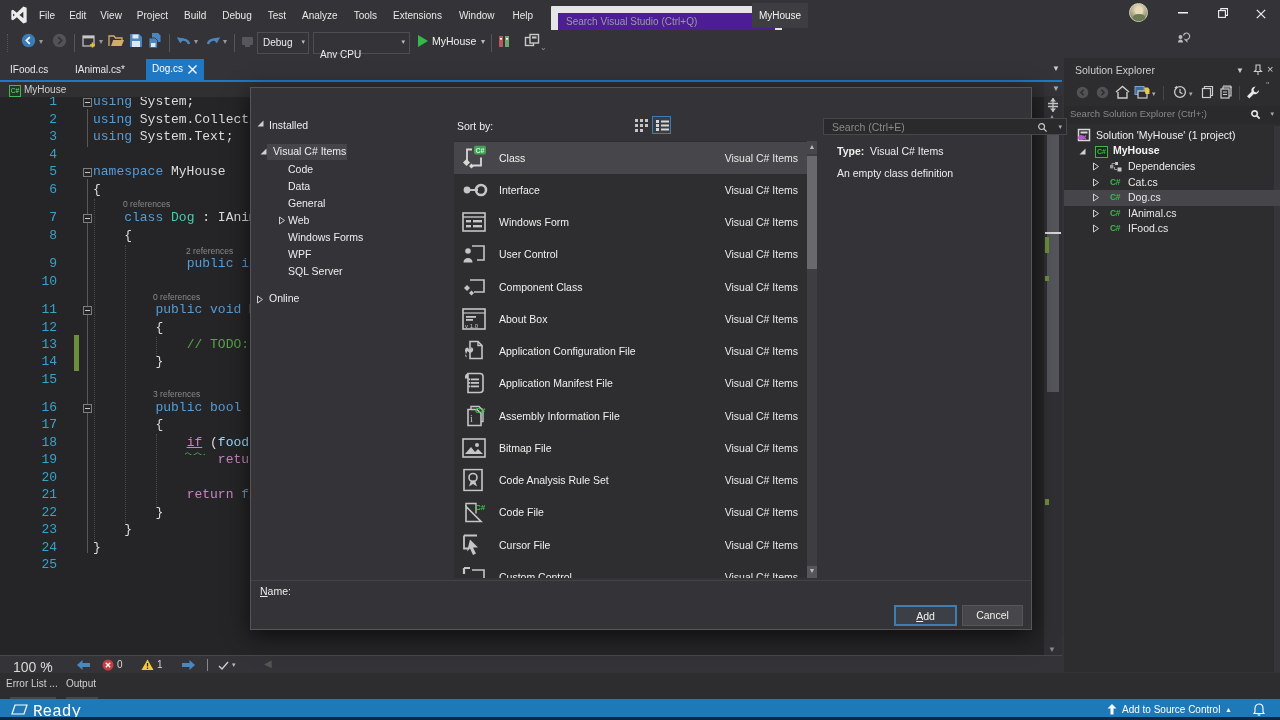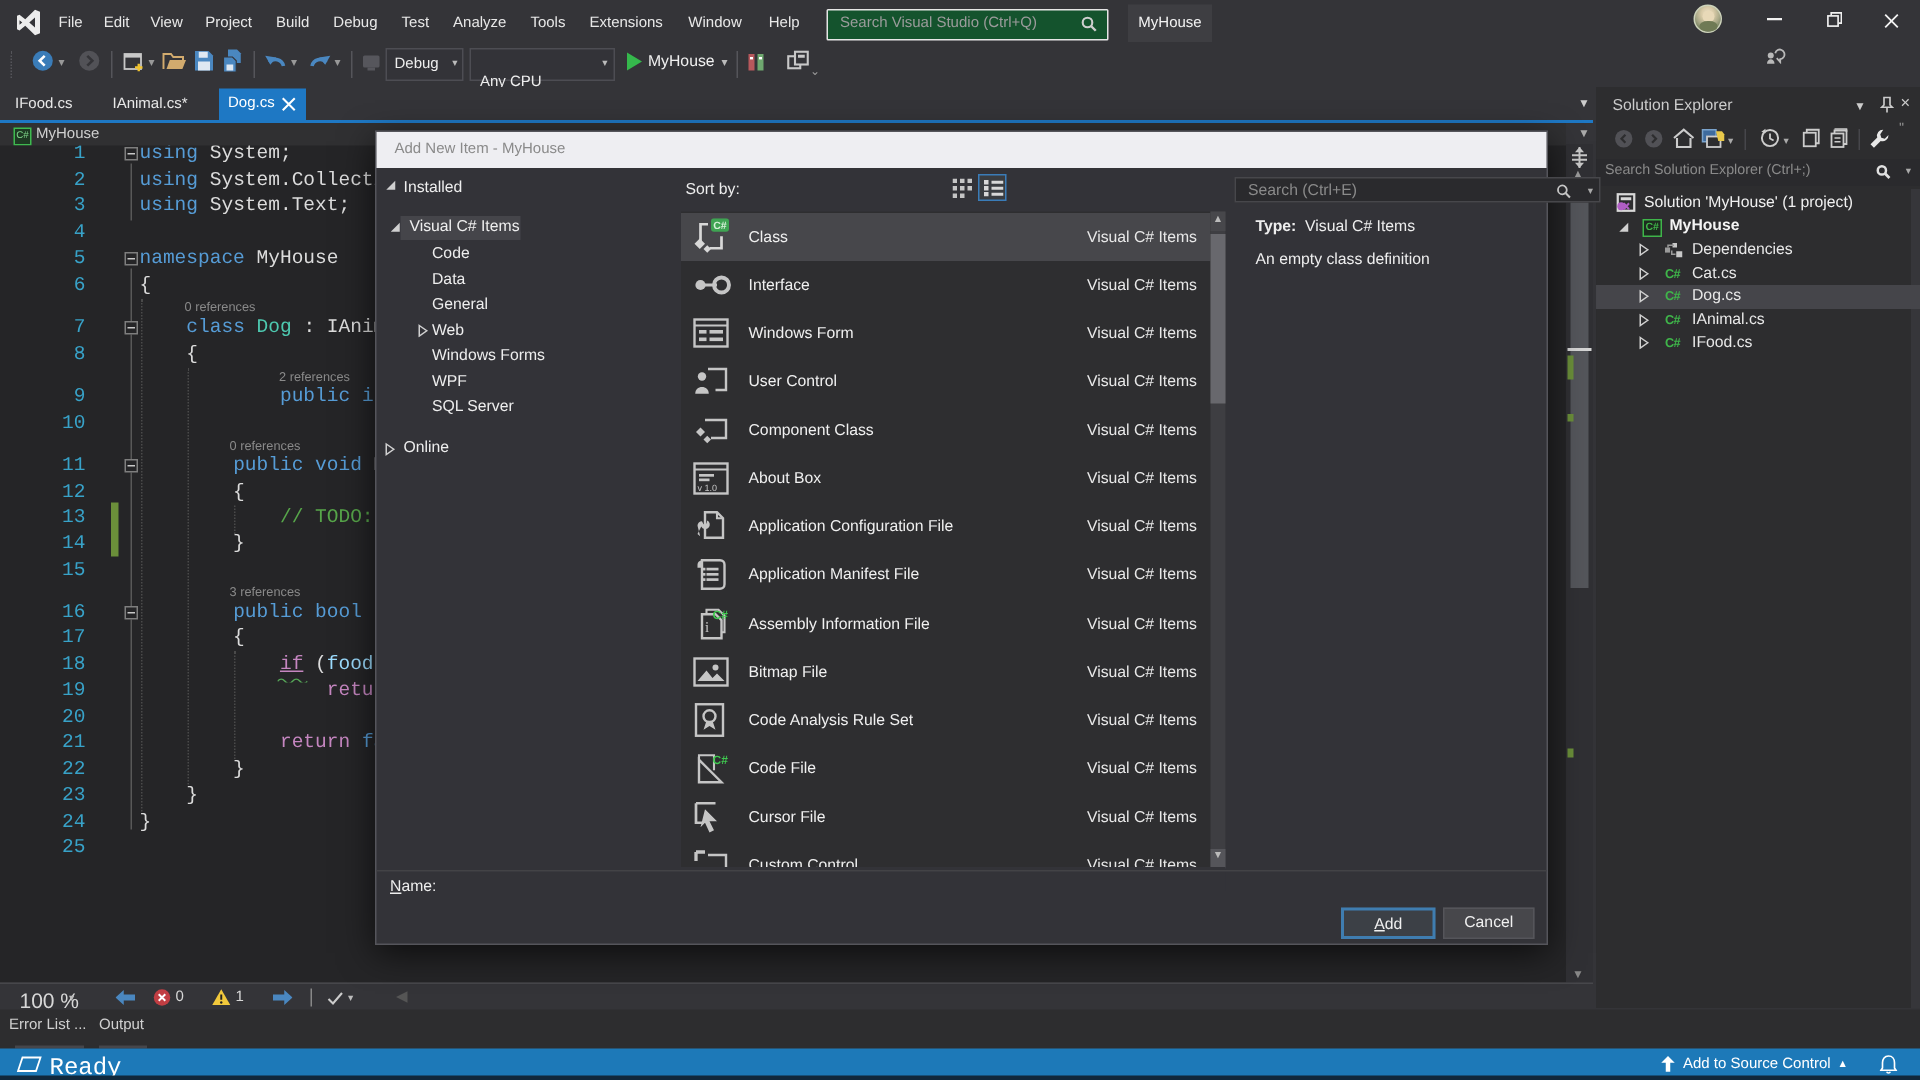--- a/index.html
+++ b/index.html
@@ -24,21 +24,21 @@
     <div style="padding:0 8px;">Project</div>
     <div style="padding:0 8px;">Build</div>
     <div style="padding:0 8px;">Debug</div>
     <div style="padding:0 8px;">Test</div>
     <div style="padding:0 8px;text-align:center;">Analyze</div>
     <div style="padding:0 8px;">Tools</div>
     <div style="padding:0 8px;">Extensions</div>
     <div style="padding:0 9px;">Window</div>
     <div style="padding:0 9px;text-align:center;">Help</div>
 </div>
-<div class="abs" style="left:551px;top:6px;width:186px;height:19px;background:#14532d;border:1px solid #e5e5e5;border-radius:1px;">
+<div class="abs" style="left:551px;top:6px;width:186px;height:19px;background:#4c1d95;border:7px solid #e5e5e5;border-radius:1px;padding-left:31px;">
   <div class="t" style="left:8px;top:3px;font-size:10px;color:#9b9b9b;">Search Visual Studio (Ctrl+Q)</div>
   <svg class="abs" style="right:6px;top:3px;" width="12" height="12" viewBox="0 0 12 12">
       <circle cx="5" cy="5" r="3.2" fill="none" stroke="#cfcfcf" stroke-width="1.4"></circle>
       <path d="M7.5 7.5l3 3" stroke="#cfcfcf" stroke-width="1.6"></path>
     </svg>
 </div>
 <div class="abs" style="left:752px;top:3px;width:56px;height:25px;background:#3e3e42;color:#f4f4f4;font-size:10px;display:flex;align-items:center;justify-content:center;">MyHouse</div>
 <div class="abs" style="left:1129px;top:3px;width:19px;height:19px;border-radius:50%;background:radial-gradient(circle at 50% 30%,#efe3c8 0%,#d9cba8 28%,#a8a887 55%,#74805e 78%,#5d6a4a 100%);border:1px solid #cdd3ba;box-sizing:border-box;">
   <div class="abs" style="left:5px;top:3px;width:8px;height:8px;border-radius:50%;background:#e8d9b8;"></div>
   <div class="abs" style="left:3px;top:10px;width:12px;height:7px;border-radius:45%;background:#6f7a55;"></div>
@@ -426,23 +426,20 @@
 
 <div class="abs" id="dialog" style="left:250px;top:87px;width:782px;height:543px;background:#333338;border:1px solid #55555b;box-shadow:0 6px 22px rgba(0,0,0,.65);box-sizing:border-box;">
   <style>
     #dialog .row{position:absolute;left:203px;width:353px;height:32.26px;}
     #dialog .rn{position:absolute;left:45px;top:50%;transform:translateY(-50%);font-size:10.5px;color:#f0f0f0;white-space:pre;}
     #dialog .rr{position:absolute;right:9px;top:50%;transform:translateY(-50%);font-size:10.5px;color:#e8e8e8;}
     #dialog .ric{position:absolute;left:8px;top:50%;transform:translateY(-50%);}
     #dialog .tn{position:absolute;font-size:10.5px;color:#eeeeee;white-space:pre;}
   </style>
 
-  <div class="abs" style="left:0;top:0;width:780px;height:24px;background:#eeeef2;">
-    <div class="t" style="left:12px;top:6px;font-size:10px;color:#8a8a8a;">Add New Item - MyHouse</div>
-  </div>
 
   <div class="abs" style="left:5px;top:31px;">
       <svg width="9" height="9" viewBox="0 0 9 9">
         <path d="M7.5 1.5v6h-6z" fill="#d0d0d0"></path>
       </svg>
     </div>
   <div class="tn" style="left:18px;top:31px;">Installed</div>
   <div class="abs" style="left:16px;top:55.5px;width:80px;height:16px;background:#45454a;"></div>
   <div class="abs" style="left:8px;top:59px;">
       <svg width="9" height="9" viewBox="0 0 9 9">

